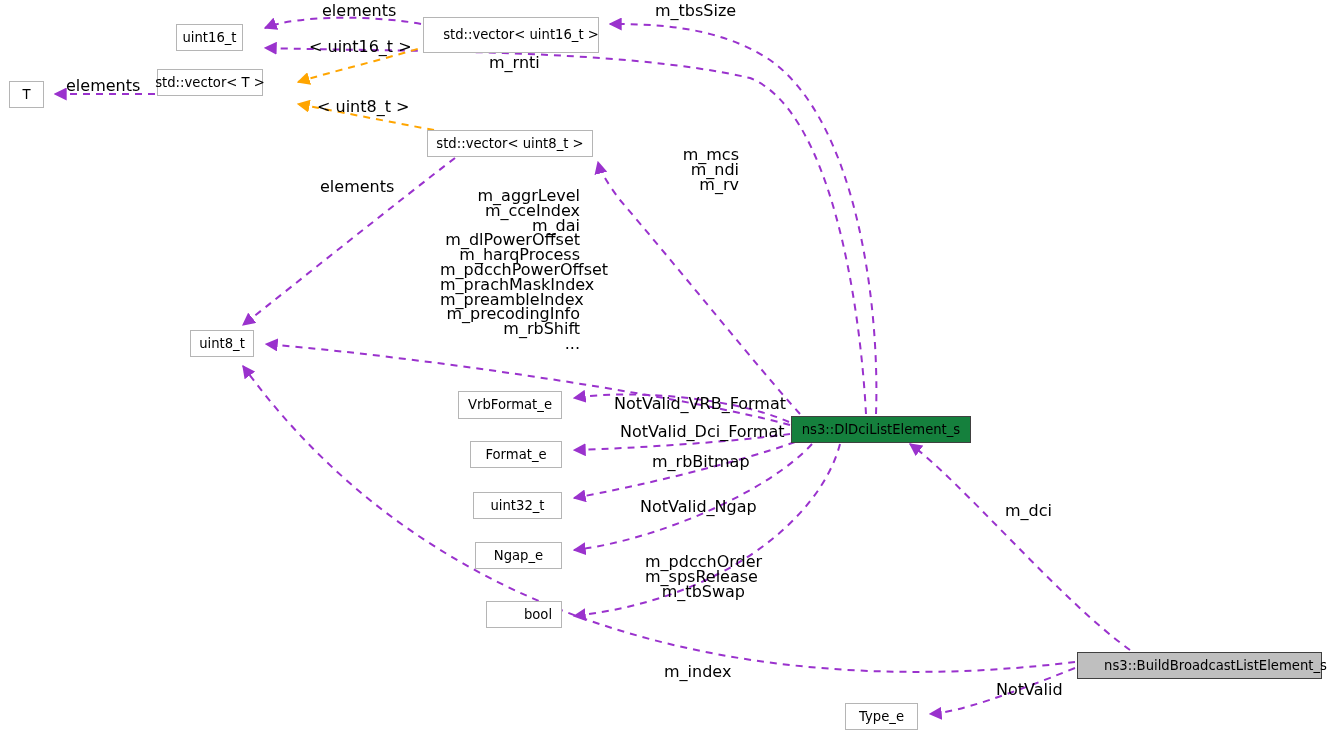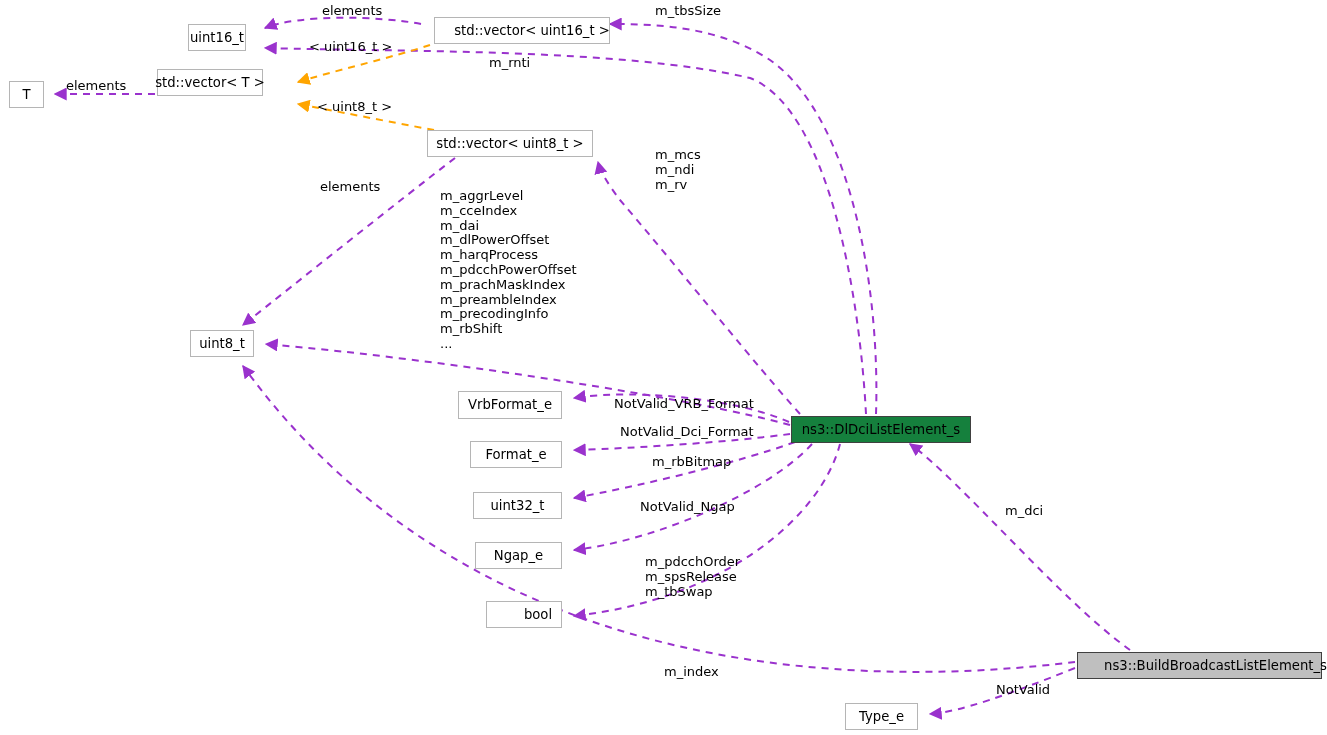--- a/index.html
+++ b/index.html
@@ -39,24 +39,24 @@
     background: #bfbfbf;
     border: 1px solid #404040;
   }
   .node.target {
     border: 1px solid #404040;
     background: #15803d;
   }
   .edge-label {
     position: absolute;
     color: #000000;
-    font-size: 13px;
+    font-size: 16px;
     line-height: 14.8px;
     white-space: pre;
-    text-align: left;
+    text-align: right;
     z-index: 6;
   }
   .edge-label.multi { line-height: 14.8px; }
 </style>
 </head>
 <body>
 
 <div id="canvas">
 
   <svg id="edges" viewBox="0 0 1327 735" xmlns="http://www.w3.org/2000/svg">
@@ -111,25 +111,25 @@
   </svg>
 
   <div class="node" style="left:9px;  top:81px;  width:35px;  height:27px;">
     <span>T</span>
   </div>
 
   <div class="node" style="left:157px; top:69px;  width:106px; height:27px;">
     <span>std::vector&lt; T &gt;</span>
   </div>
 
-  <div class="node" style="left:188px; top:24px;  width:58px;  height:27px;">
+  <div class="node" style="left:176px; top:24px;  width:67px;  height:27px;">
     <span>uint16_t</span>
   </div>
 
-  <div class="node" style="left:434px; top:17px;  width:176px; height:27px;padding-left:20px;">
+  <div class="node" style="left:423px; top:17px;  width:176px; height:36px;padding-left:20px;">
     <span>std::vector&lt; uint16_t &gt;</span>
   </div>
 
   <div class="node" style="left:427px; top:130px; width:166px; height:27px;">
     <span>std::vector&lt; uint8_t &gt;</span>
   </div>
 
   <div class="node" style="left:190px; top:330px; width:64px;  height:27px;">
     <span>uint8_t</span>
   </div>

